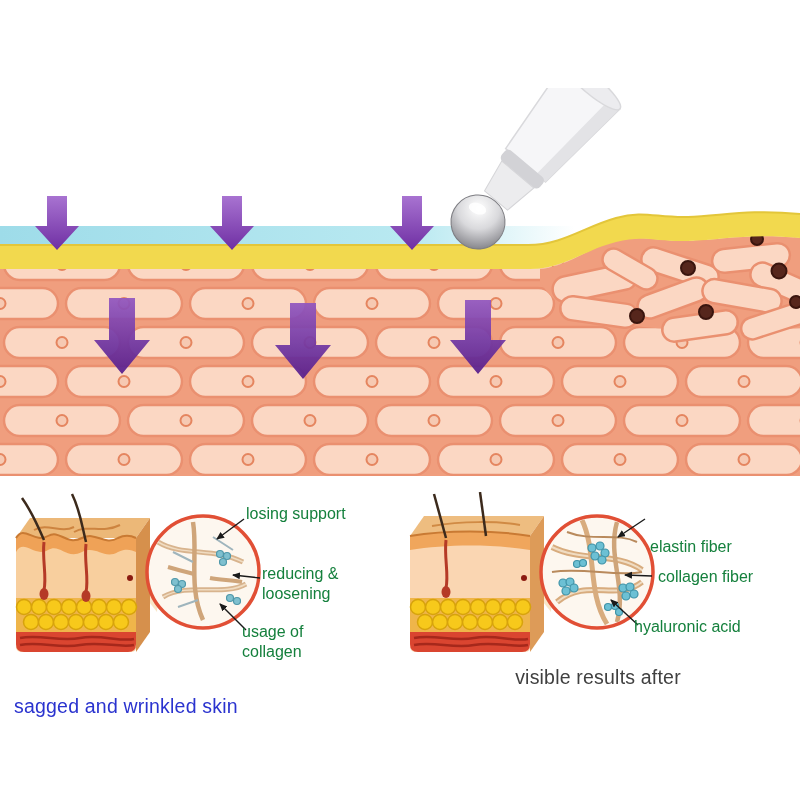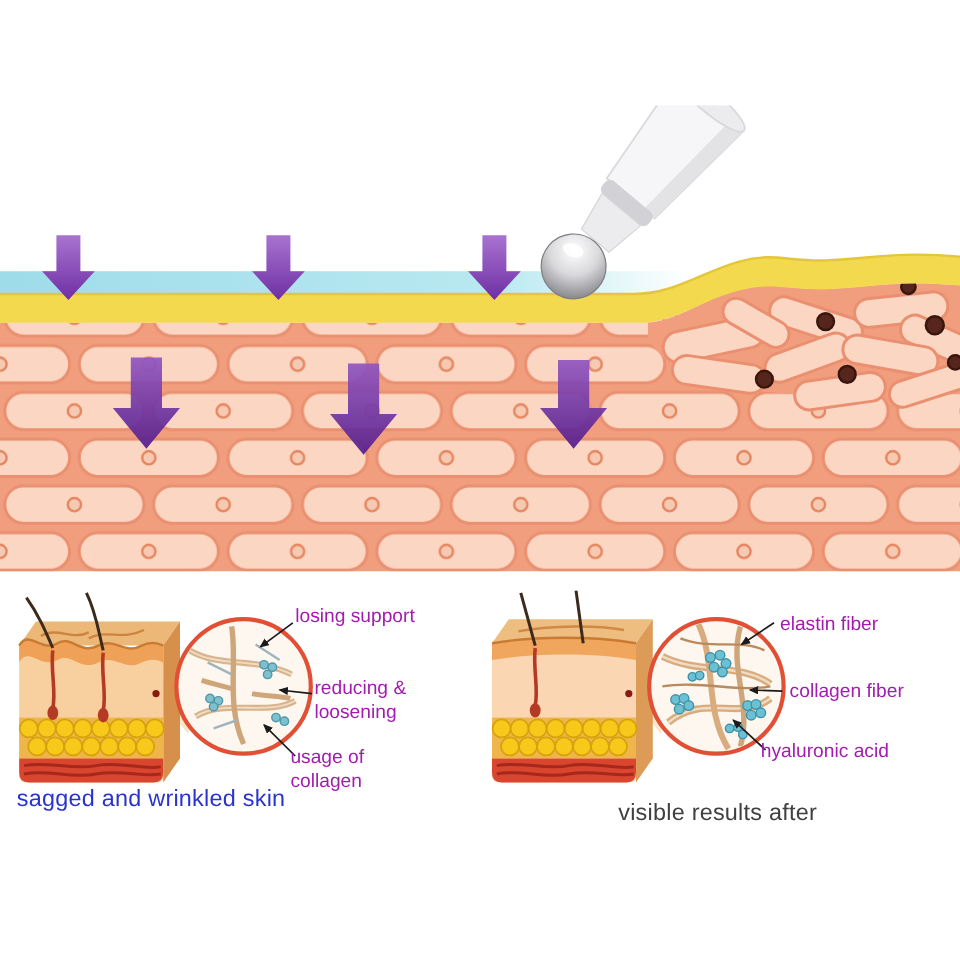--- a/index.html
+++ b/index.html
@@ -2,27 +2,27 @@
 <html><head>
 <meta charset="utf-8">
 <style>
   html,body{margin:0;padding:0;background:#ffffff;}
   .canvas{
     position:relative;width:800px;height:800px;background:#ffffff;overflow:hidden;
     font-family:"Liberation Sans",sans-serif;
   }
   .layer{position:absolute;}
   .callout{
-    position:absolute;font-size:16px;color:#a21caf;line-height:1.25;
+    position:absolute;font-size:16px;color:#15803d;line-height:1.25;
     font-family:"Liberation Sans",sans-serif;
   }
   .caption{
     position:absolute;font-size:19.5px;font-weight:500;letter-spacing:.2px;
   }
-  .caption-before{left:14px;top:652px;width:380px;color:#2a33cf;line-height:29px;text-align:left;}
+  .caption-before{left:14px;top:692px;width:380px;color:#2a33cf;line-height:29px;text-align:left;}
   .caption-after{left:448px;top:662px;width:300px;color:#404040;line-height:30px;text-align:center;}
 </style>
 </head>
 <body>
 
 <div class="canvas">
 
   <svg class="layer" style="left:0;top:88px" width="800" height="400" viewBox="0 0 800 400">
     <defs>
       <linearGradient id="arrowGrad" x1="0" y1="0" x2="0" y2="1">
@@ -270,21 +270,21 @@
 
     <line x1="243" y1="27" x2="216" y2="45" stroke="#1a1a1a" stroke-width="1.4" marker-end="url(#arrR)"></line>
     <line x1="250" y1="84" x2="223" y2="83" stroke="#1a1a1a" stroke-width="1.4" marker-end="url(#arrR)"></line>
     <line x1="236" y1="133" x2="209" y2="108" stroke="#1a1a1a" stroke-width="1.4" marker-end="url(#arrR)"></line>
   </svg>
 
   <div class="callout" style="left:246px;top:504px">losing support</div>
   <div class="callout" style="left:262px;top:564px;width:104px">reducing &amp; loosening</div>
   <div class="callout" style="left:242px;top:622px;width:84px">usage of collagen</div>
 
-  <div class="callout" style="left:650px;top:511px">elastin fiber</div>
+  <div class="callout" style="left:650px;top:537px">elastin fiber</div>
   <div class="callout" style="left:658px;top:567px">collagen fiber</div>
   <div class="callout" style="left:634px;top:617px">hyaluronic acid</div>
 
   <div class="caption caption-before">
     <div>sagged and wrinkled skin</div>
   </div>
   <div class="caption caption-after">
     <div>visible results after</div>
   </div>
 

